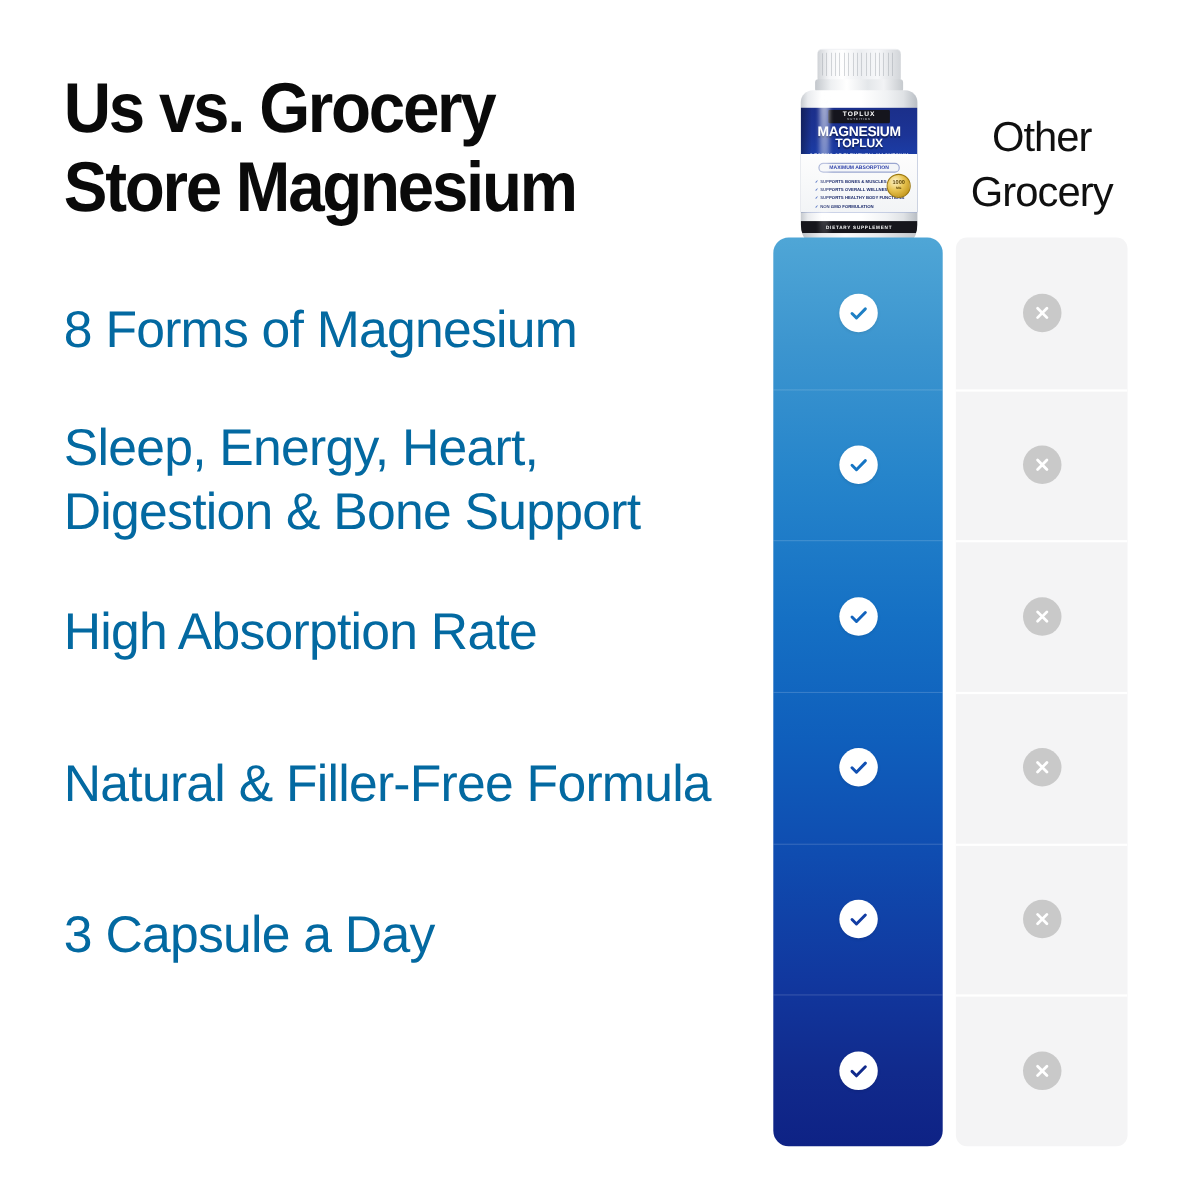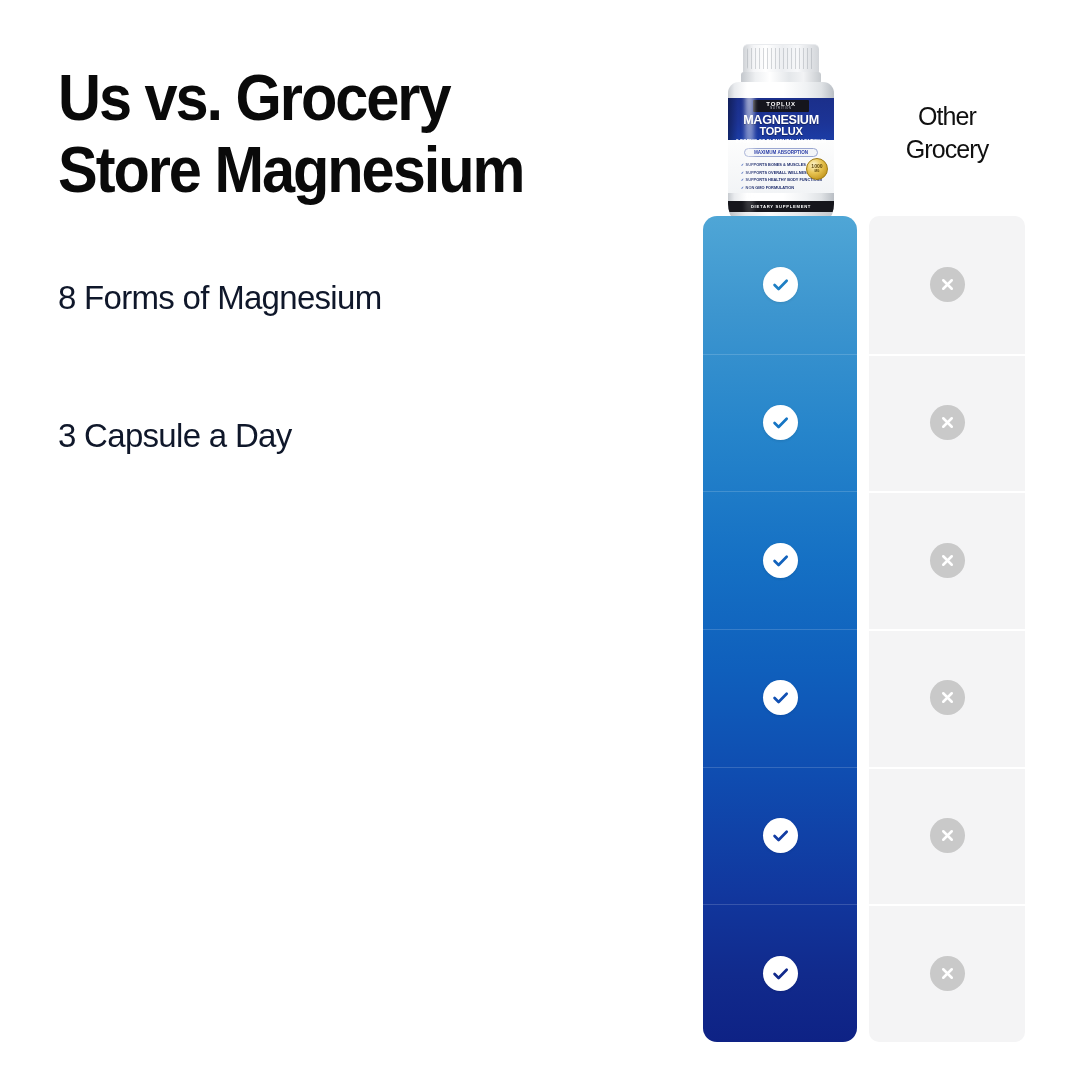--- a/index.html
+++ b/index.html
@@ -32,21 +32,21 @@
     transform-origin:left top;
   }
   .title span { display:block; }
 
   
   .other-brands {
     position:absolute;
     left:869px; top:100px;
     width:156px;
     text-align:center;
-    font-size:25px;
+    font-size:38px;
     line-height:1.32;
     letter-spacing:-0.9px;
     color:#101010;
   }
   .other-brands span { display:block; }
 
   
   .col {
     position:absolute;
     top:216px;
@@ -123,24 +123,24 @@
     position:absolute;
     left:58px; top:216px;
     width:620px; height:826px;
   }
   .feature-row {
     height:137.666px;
     display:flex;
     align-items:center;
   }
   .feature-label {
-    font-size:33px;
+    font-size:47px;
     line-height:1.24;
     letter-spacing:-0.7px;
-    color:#0f172a;
+    color:#0369a1;
     margin-top:28px;
   }
   .feature-label span { display:block; }
 
   
   .bottle {
     position:absolute;
     left:717px; top:44px;
     width:128px; height:186px;
   }
@@ -348,20 +348,36 @@
   </div>
 
   <div class="features">
     <div class="feature-row">
       <div class="feature-label">
         <span>8 Forms of Magnesium</span>
       </div>
     </div>
     <div class="feature-row">
       <div class="feature-label">
+        <span>Sleep, Energy, Heart,</span>
+        <span>Digestion &amp; Bone Support</span>
+      </div>
+    </div>
+    <div class="feature-row">
+      <div class="feature-label">
+        <span>High Absorption Rate</span>
+      </div>
+    </div>
+    <div class="feature-row">
+      <div class="feature-label">
+        <span>Natural &amp; Filler-Free Formula</span>
+      </div>
+    </div>
+    <div class="feature-row">
+      <div class="feature-label">
         <span>3 Capsule a Day</span>
       </div>
     </div>
   </div>
 
   <div class="col col-ours">
     <div class="cell">
       <div class="check-badge">
         <svg viewBox="0 0 24 24" aria-hidden="true">
             <path d="M4.5 12.6l5.1 5.1L19.8 7.3" fill="none" stroke="#1e7fc4" stroke-width="3.4" stroke-linecap="round" stroke-linejoin="round"></path>

